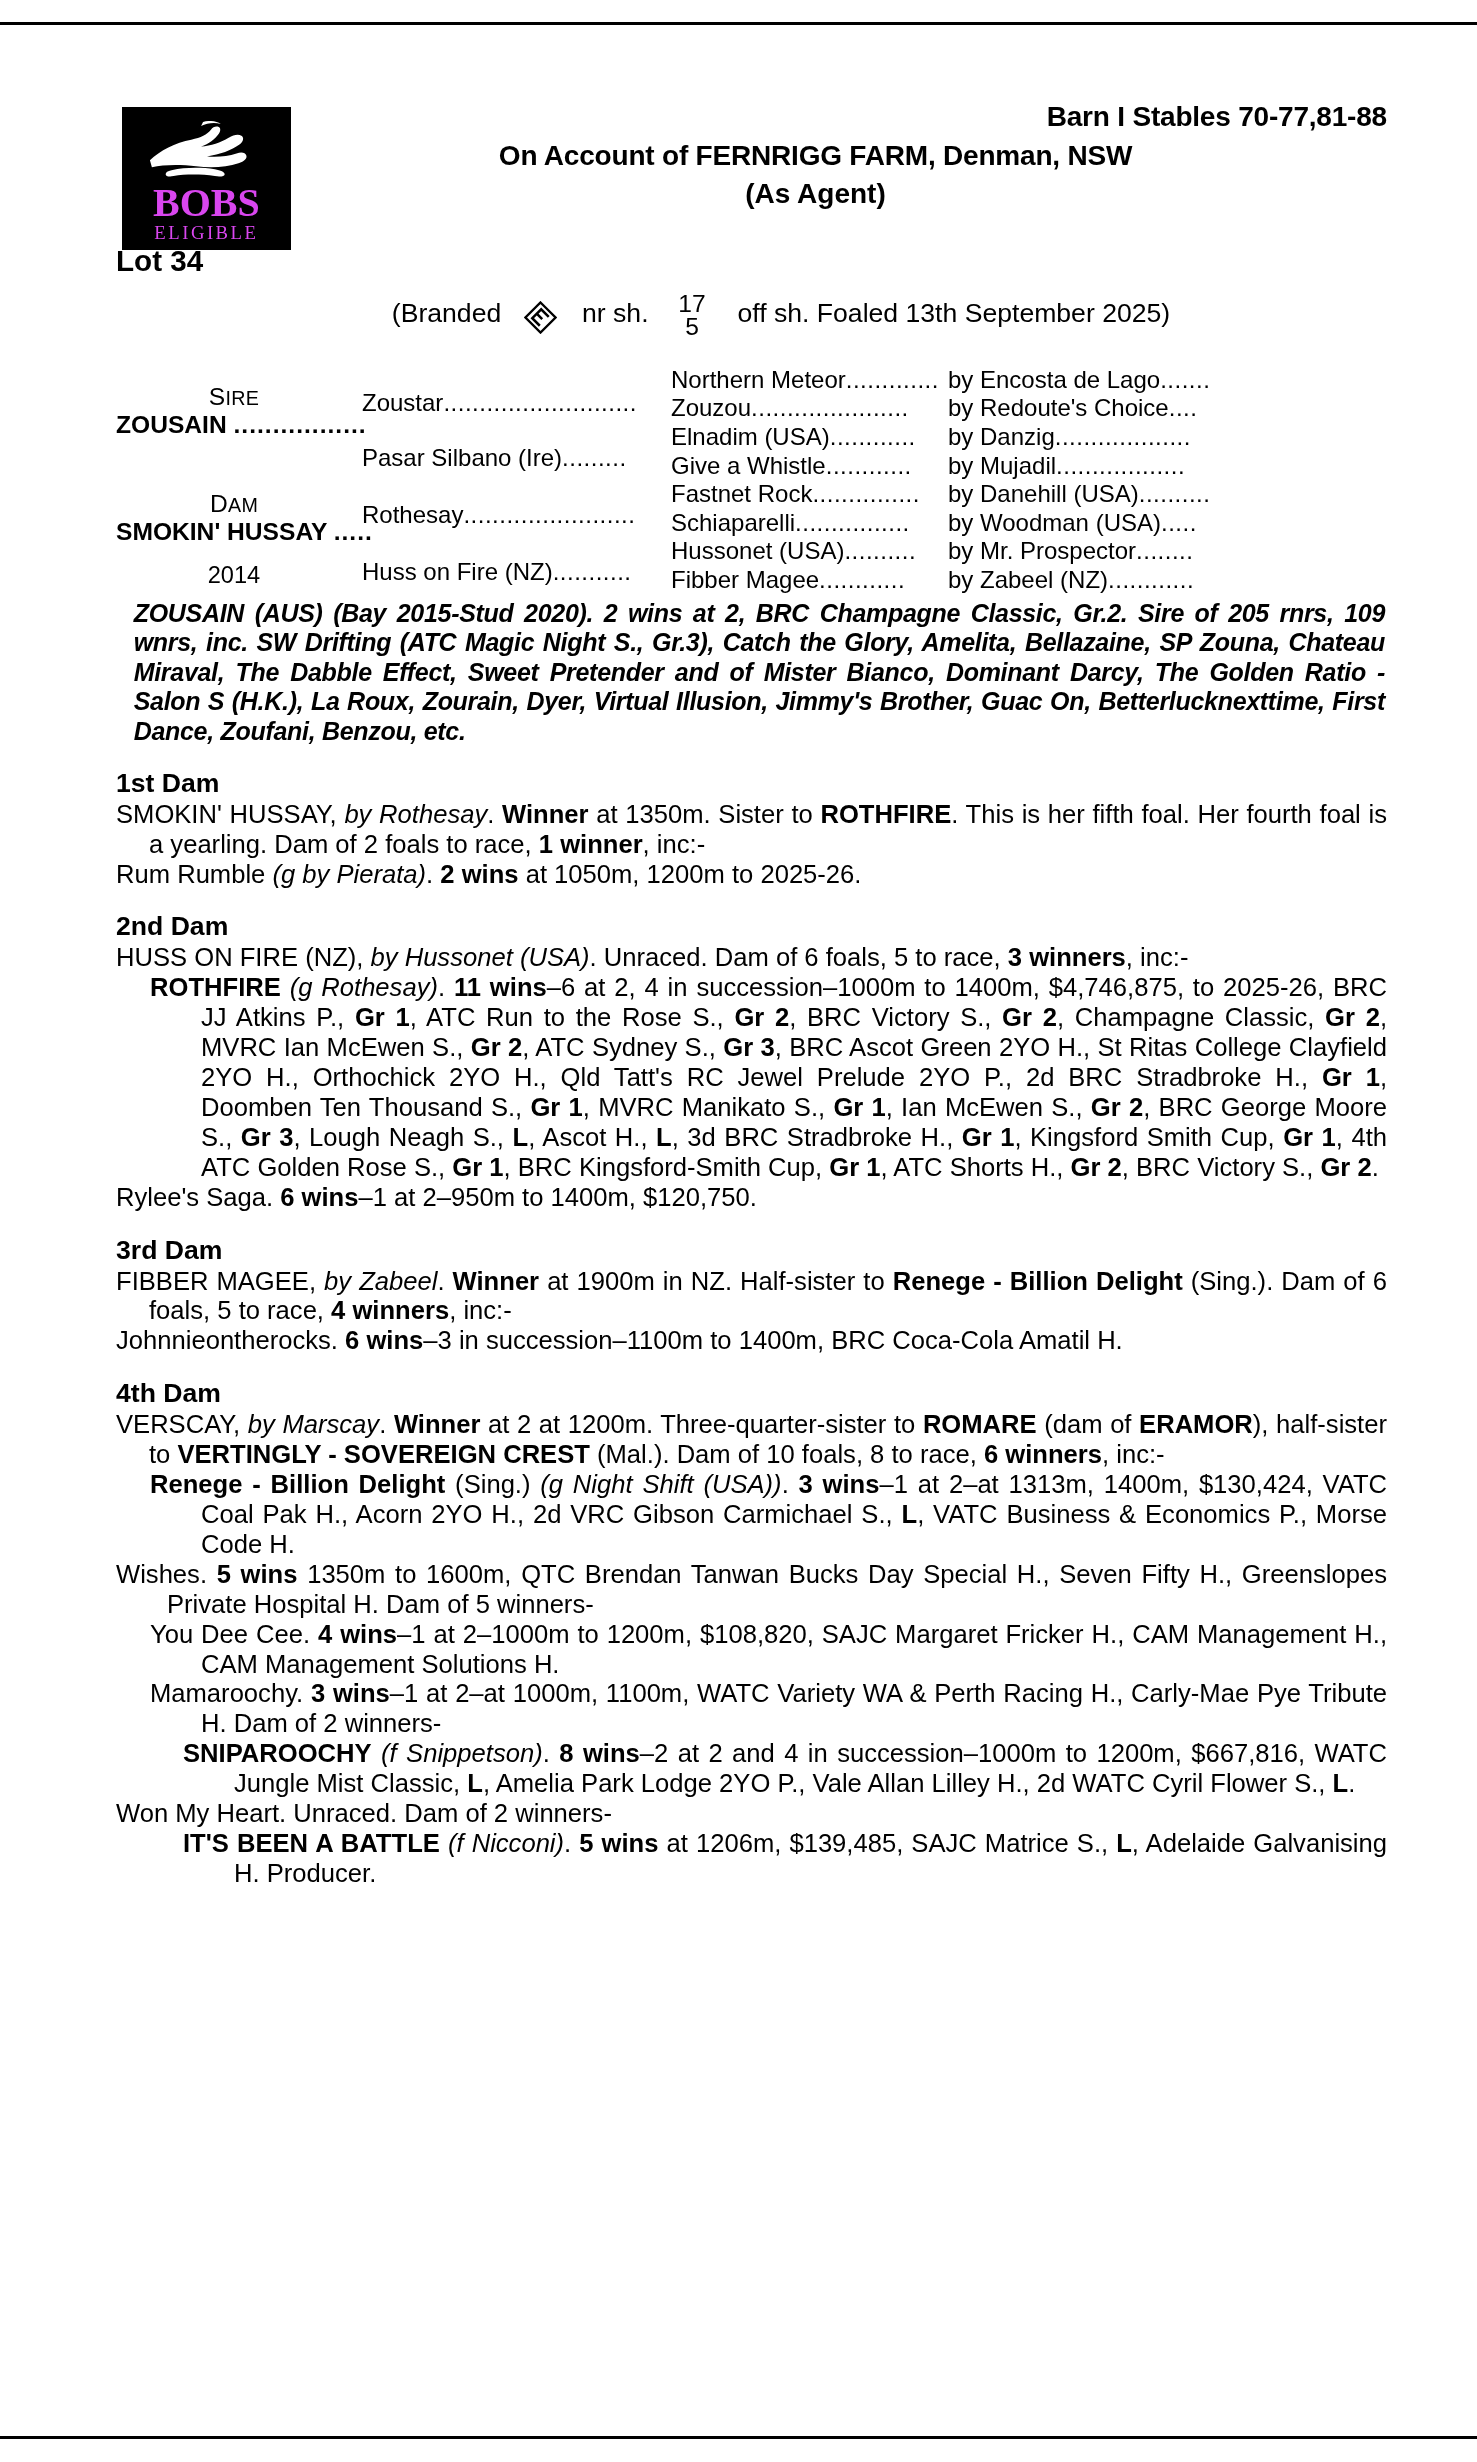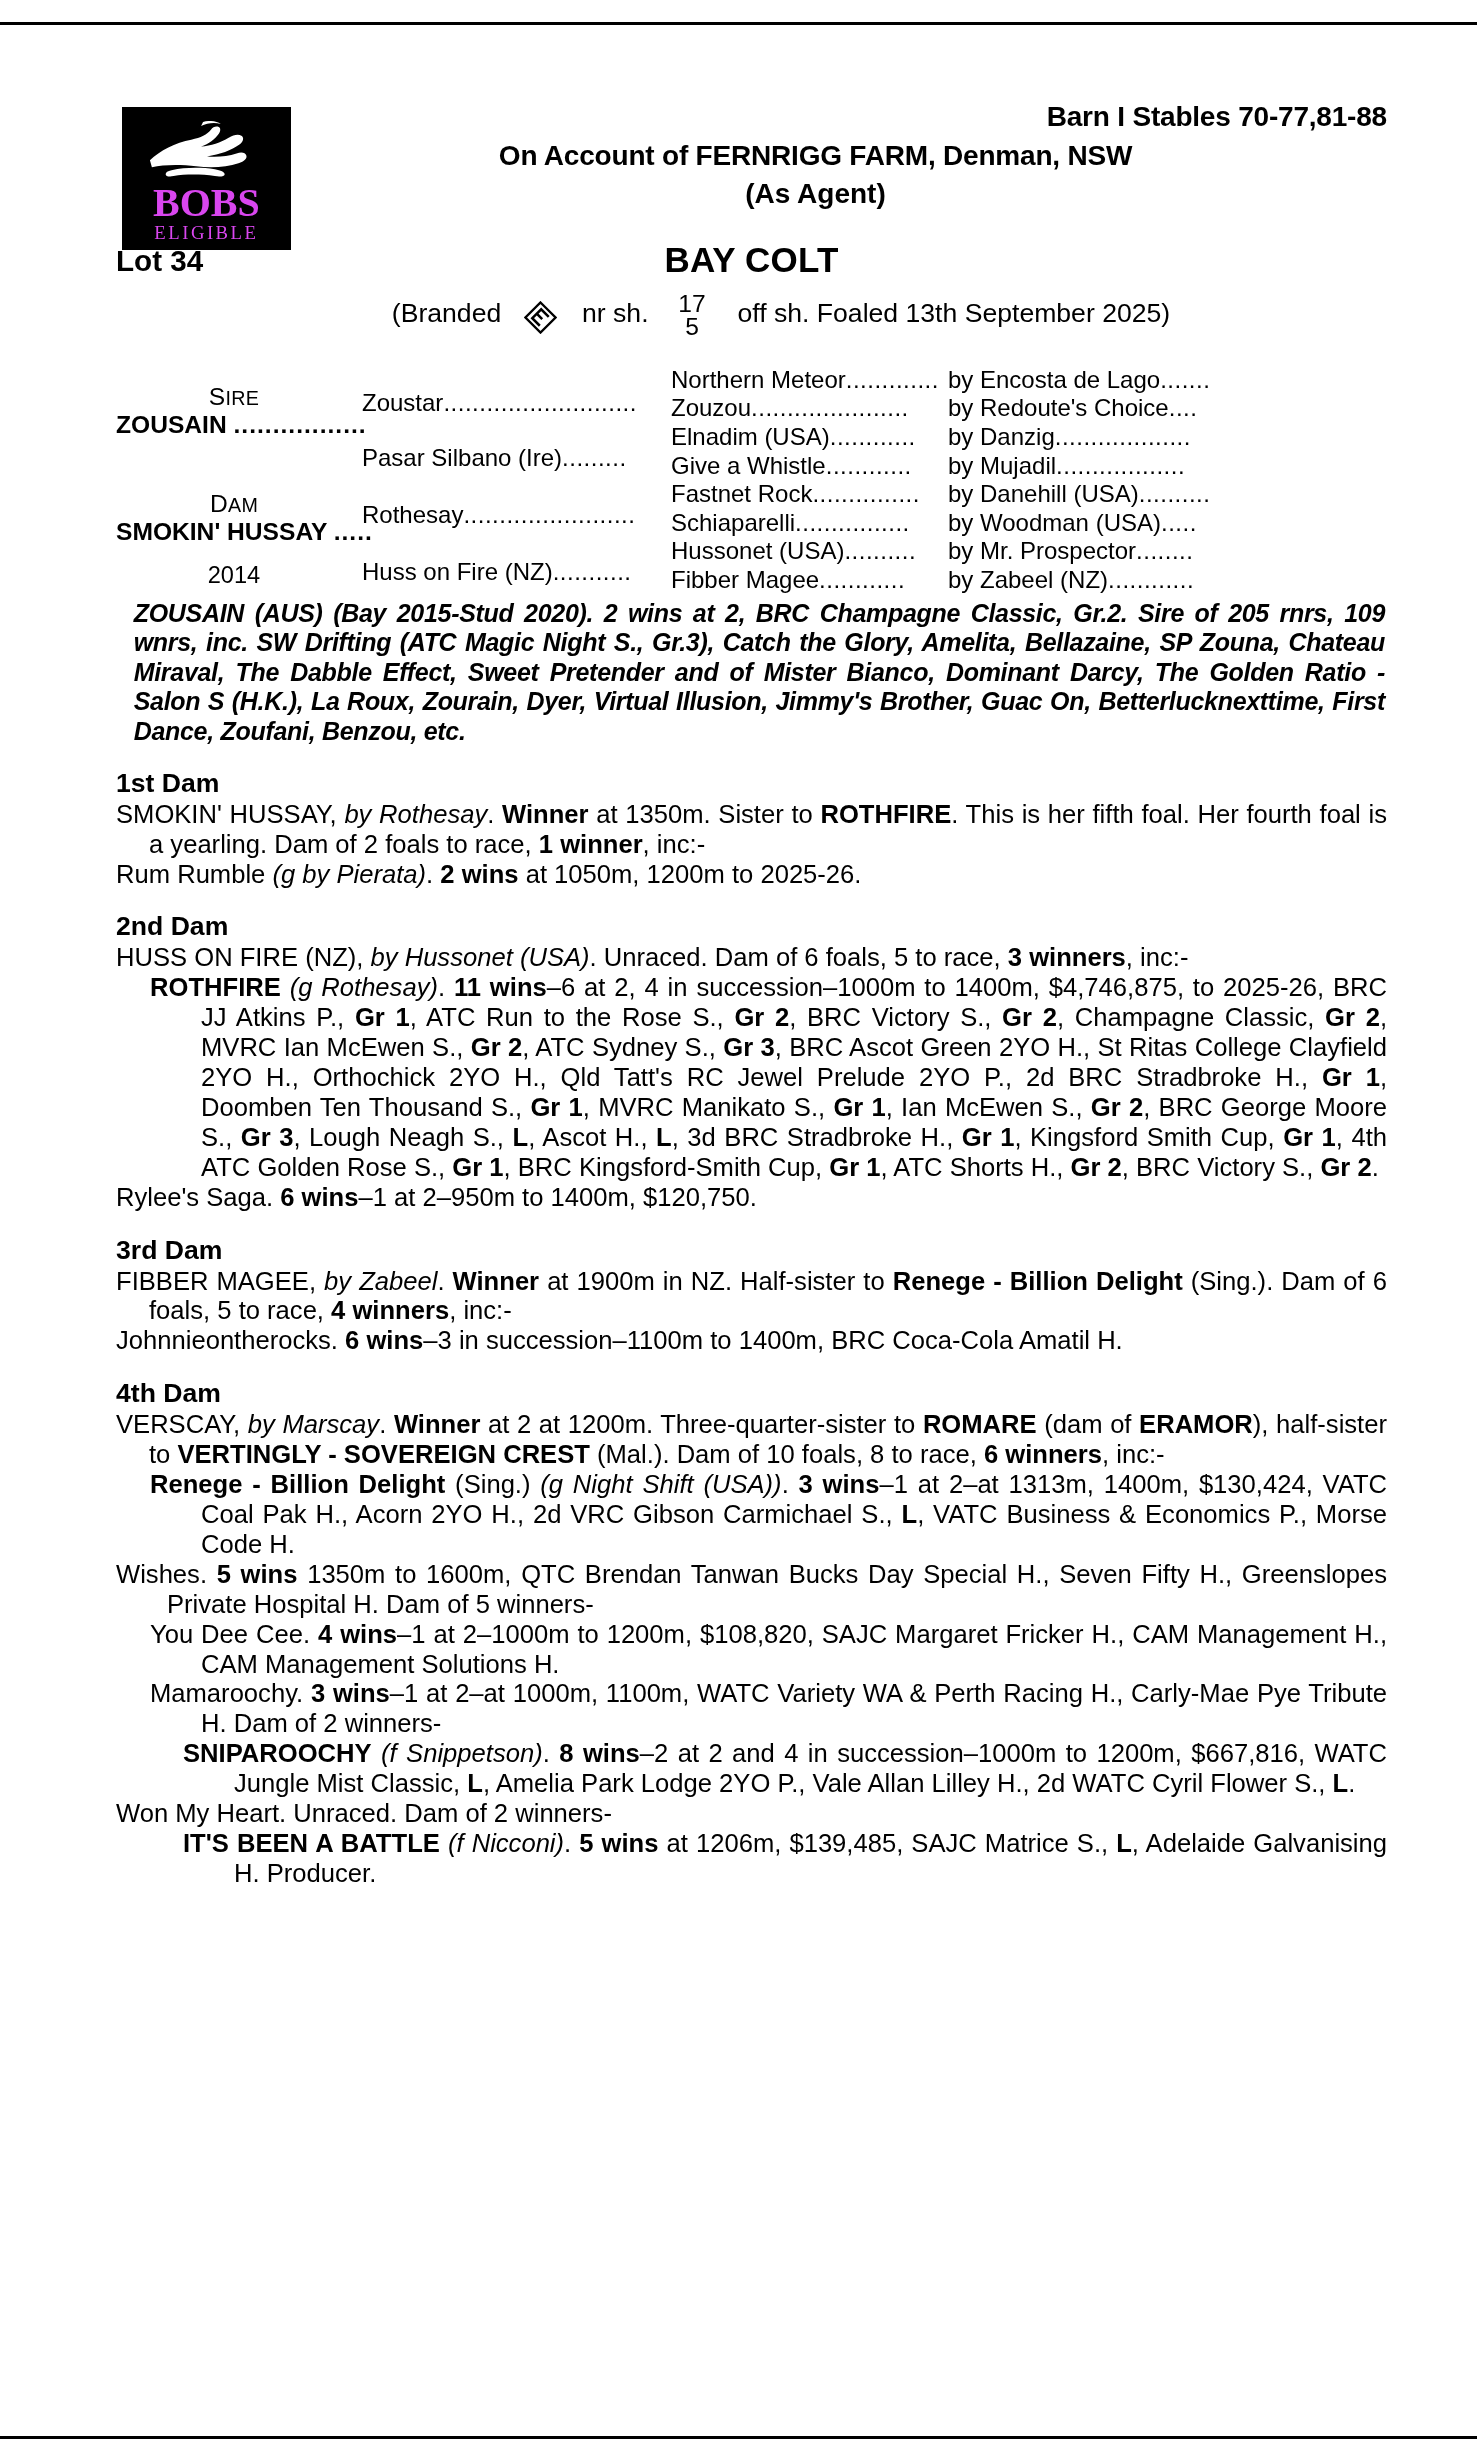--- a/index.html
+++ b/index.html
@@ -288,21 +288,20 @@
         <div class="bobs-elig">ELIGIBLE</div>
       </div>
 
       <div class="barn-line">Barn I Stables 70-77,81-88</div>
       <div class="account-line">On Account of FERNRIGG FARM, Denman, NSW</div>
       <div class="agent-line">(As Agent)</div>
     </div>
 
     <div class="lot-row">
       <div class="lot-label">Lot 34</div>
-      <div class="colour-sex">BAY COLT</div>
     </div>
 
     <div class="brand-row">
       <span class="brand-inline">
         <span>(Branded</span>
         <span class="brand-mark">
           <svg viewBox="0 0 34 34" width="33" height="33">
             <polygon points="17,1.5 32.5,17 17,32.5 1.5,17" fill="none" stroke="#000" stroke-width="2.4"></polygon>
             <path d="M22.5 10.5 L11.5 10.5 L11.5 23.5 L22.5 23.5 M11.5 17 L19.5 17" fill="none" stroke="#000" stroke-width="2.6" transform="rotate(45 17 17)"></path>
           </svg>

